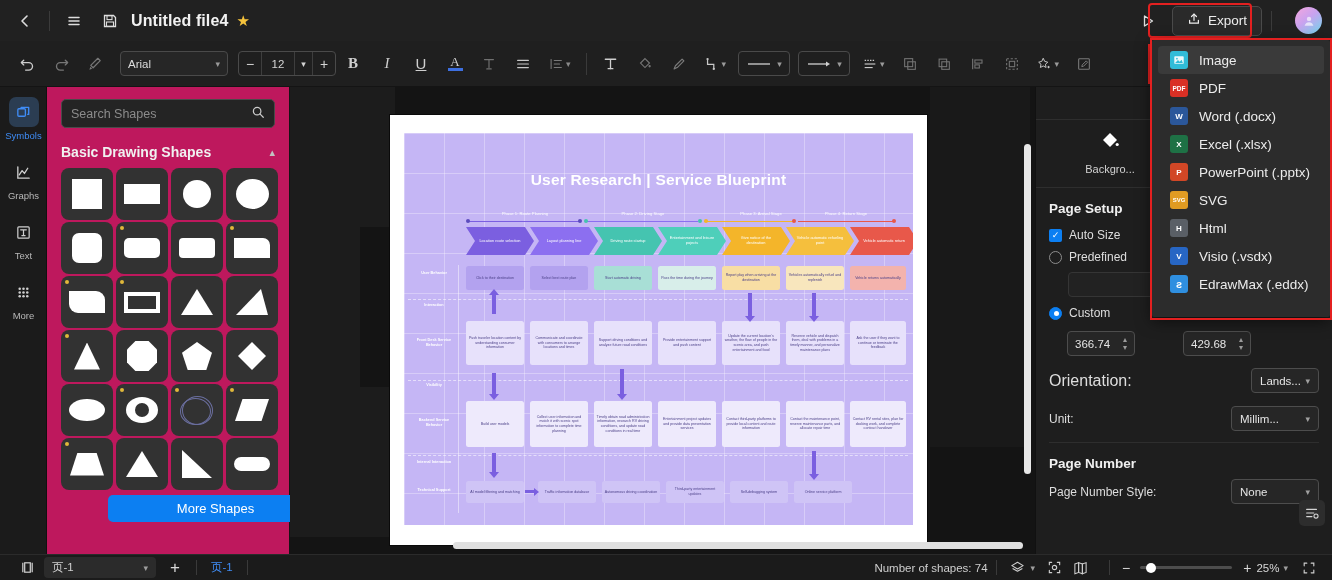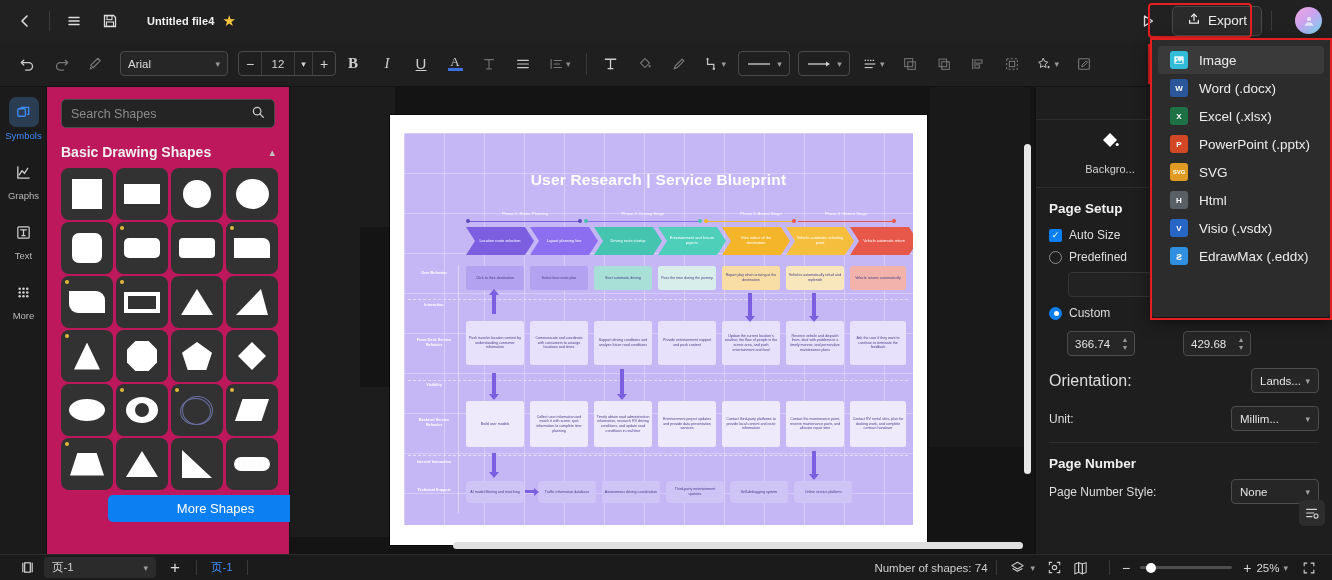--- a/index.html
+++ b/index.html
@@ -17,21 +17,21 @@
     position: absolute; top: 0; left: 0; width: 1332px; height: 41px;
     background: #212121; display: flex; align-items: center;
   }
   .tb-icon {
     width: 30px; height: 30px; display: flex; align-items: center; justify-content: center;
     color: #d8d8d8; border-radius: 4px;
   }
   .tb-back { margin-left: 10px; }
   .tb-sep { width: 1px; height: 20px; background: #3b3b3b; margin: 0 9px; }
   .tb-title {
-    font-size: 11px; font-weight: bold; color: #f2f2f2; margin-left: 22px; letter-spacing: .1px;
+    font-size: 16px; font-weight: bold; color: #f2f2f2; margin-left: 6px; letter-spacing: .1px;
   }
   .tb-star { margin-left: 8px; font-size: 15px; color: #f6c33c; }
   .tb-right { margin-left: auto; display: flex; align-items: center; }
   .play-btn { width: 28px; height: 28px; display:flex; align-items:center; justify-content:center; color:#d8d8d8; margin-right: 10px;}
   .export-btn {
     display: flex; align-items: center; gap: 7px;
     height: 30px; padding: 0 14px;
     border: 1px solid #4a4a4a; border-radius: 5px;
     background: #2a2a2a; color: #ececec; font-size: 13.5px;
   }
@@ -890,20 +890,24 @@
       <span class="dd-ico" style="background:#31bcd8">
         <svg width="12" height="12" viewBox="0 0 14 14">
             <rect x="1.5" y="2.5" width="11" height="9" rx="1" fill="#fff" opacity=".9"></rect>
             <circle cx="4.6" cy="5.4" r="1" fill="#31bcd8"></circle>
             <path d="M2.5 10.5 5.8 7l2 2 2.2-2.4 1.5 3.9z" fill="#31bcd8"></path>
           </svg>
       </span>
       <span>Image</span>
     </div>
     <div class="dd-item">
+      <span class="dd-ico" style="background:#d93025;font-size:6.5px">PDF</span>
+      <span>PDF</span>
+    </div>
+    <div class="dd-item">
       <span class="dd-ico" style="background:#2b579a">W</span>
       <span>Word (.docx)</span>
     </div>
     <div class="dd-item">
       <span class="dd-ico" style="background:#1e7145">X</span>
       <span>Excel (.xlsx)</span>
     </div>
     <div class="dd-item">
       <span class="dd-ico" style="background:#d24726">P</span>
       <span>PowerPoint (.pptx)</span>

